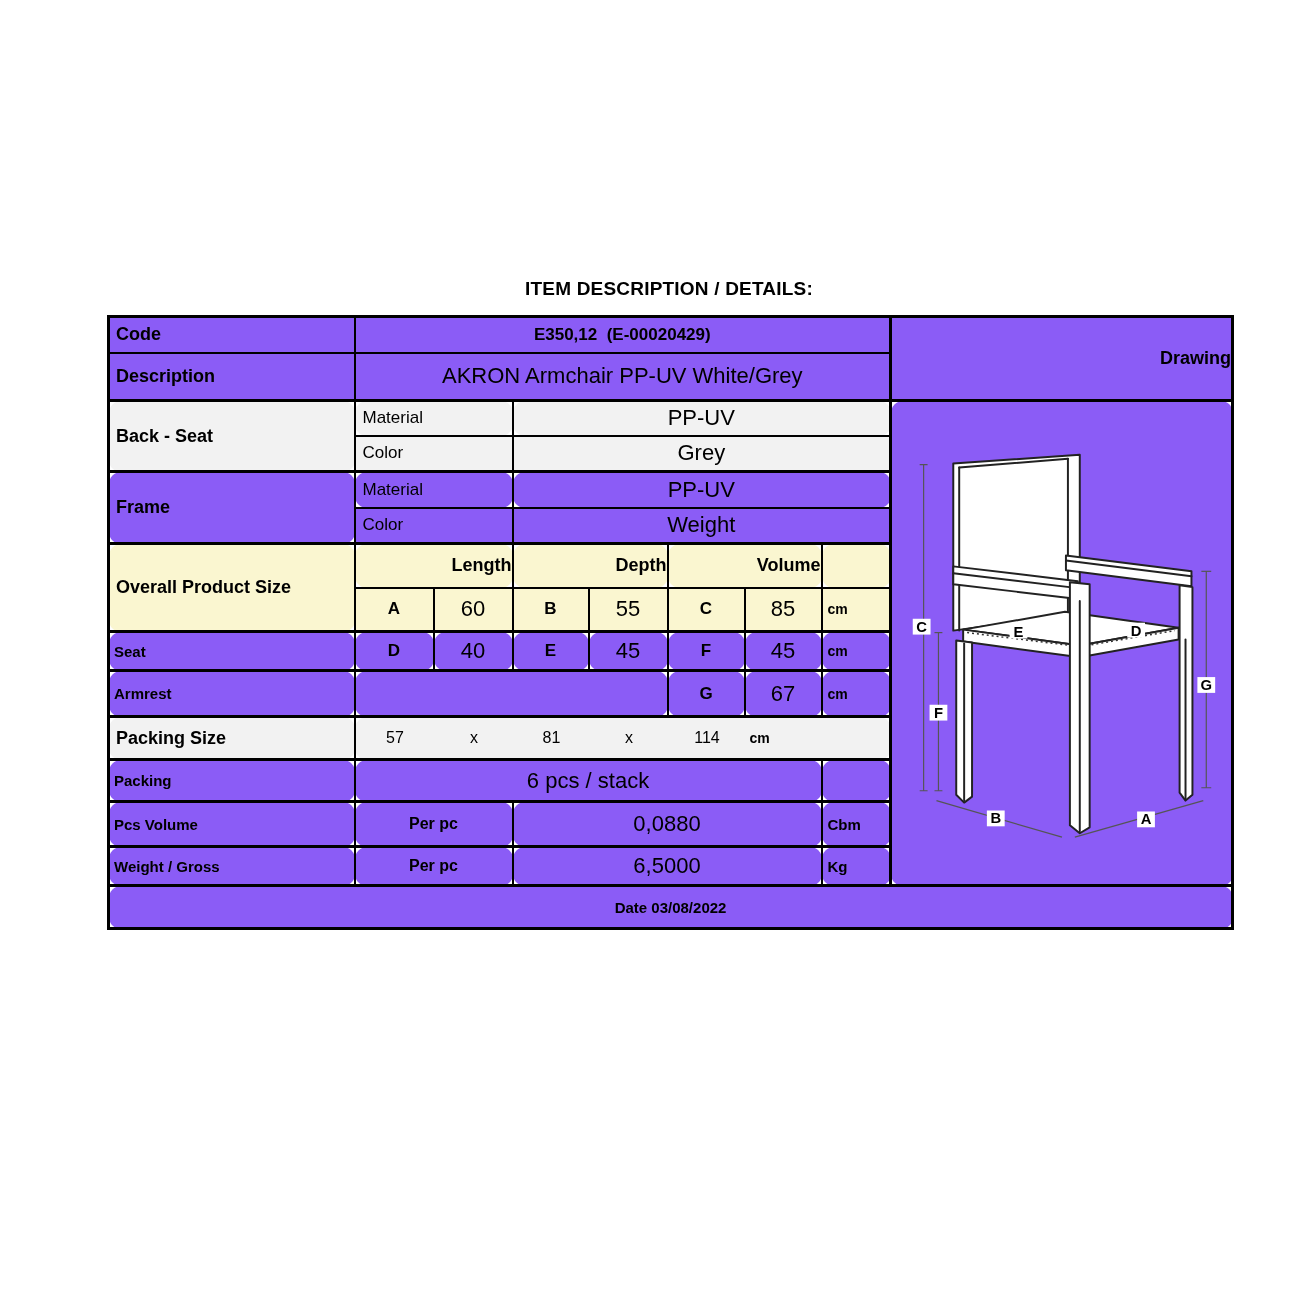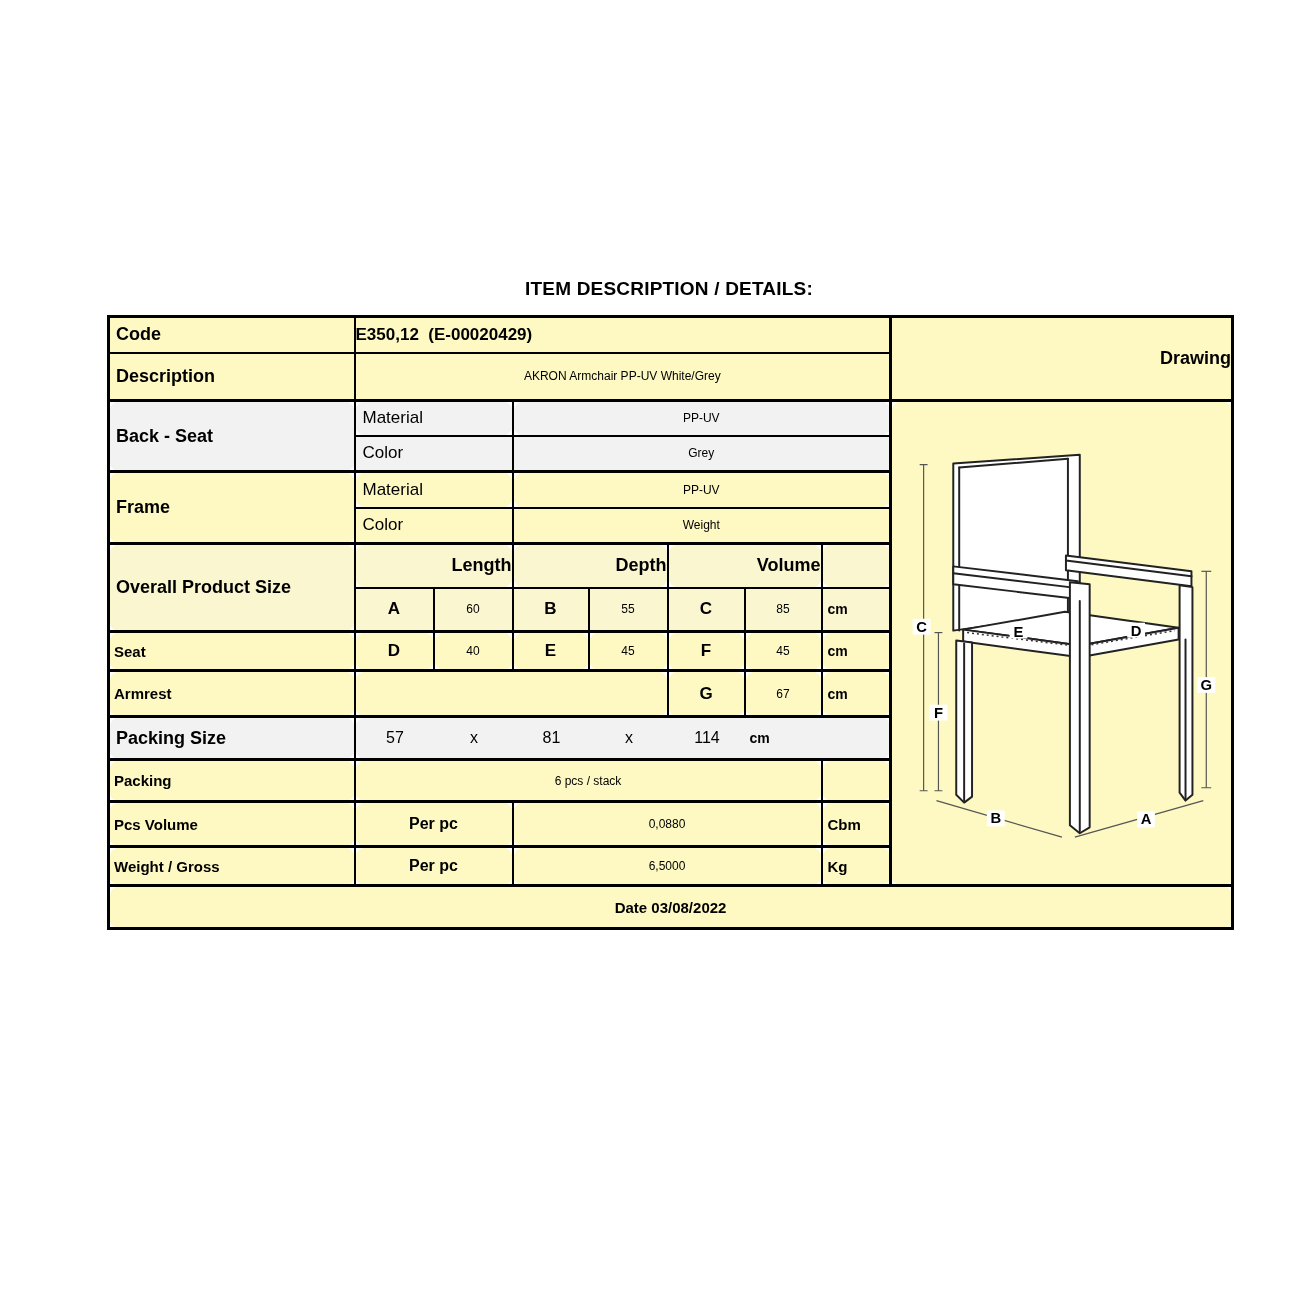--- a/index.html
+++ b/index.html
@@ -30,31 +30,31 @@
     width: 1124px;
     border-collapse: collapse;
     table-layout: fixed;
     border: 3px solid #000;
   }
   td {
     border: 2px solid #000;
     padding: 0;
     overflow: hidden;
     vertical-align: middle;
-    background: #fef9c3;
+    background: #8b5cf6;
   }
   .bt3 { border-top-width: 3px; border-radius: 12px; }
   .bl3 { border-left-width: 3px; }
   .yellow { background: var(--yellow, #FAF6D0); }
   .grey   { background: var(--grey, #F2F2F2); }
   .lbl-lg { font-size: 18px; font-weight: bold; padding-left: 6px; text-align: left; }
   .lbl-sm { font-size: 15px; font-weight: bold; padding-left: 4px; text-align: left; }
   .sub    { font-size: 17px; padding-left: 7px; text-align: left; }
-  .val    { font-size: 12px; text-align: center; }
-  .val-b  { font-size: 17px; font-weight: bold; text-align: left; white-space: pre; }
+  .val    { font-size: 22px; text-align: center; }
+  .val-b  { font-size: 17px; font-weight: bold; text-align: center; white-space: pre; }
   .key    { font-size: 17px; font-weight: bold; text-align: center; }
   .hdr    { font-size: 18px; font-weight: bold; text-align: right; }
   .unit   { font-size: 14px; font-weight: bold; padding-left: 5px; text-align: left; }
   .unit-lg{ font-size: 15px; font-weight: bold; padding-left: 5px; text-align: left; }
   .perpc  { font-size: 16px; font-weight: bold; text-align: center; }
   .date   { font-size: 15px; font-weight: bold; text-align: center; }
   .packgrid {
     display: grid;
     grid-template-columns: 79px 79px 76px 79px 77px 1fr;
     align-items: center;

